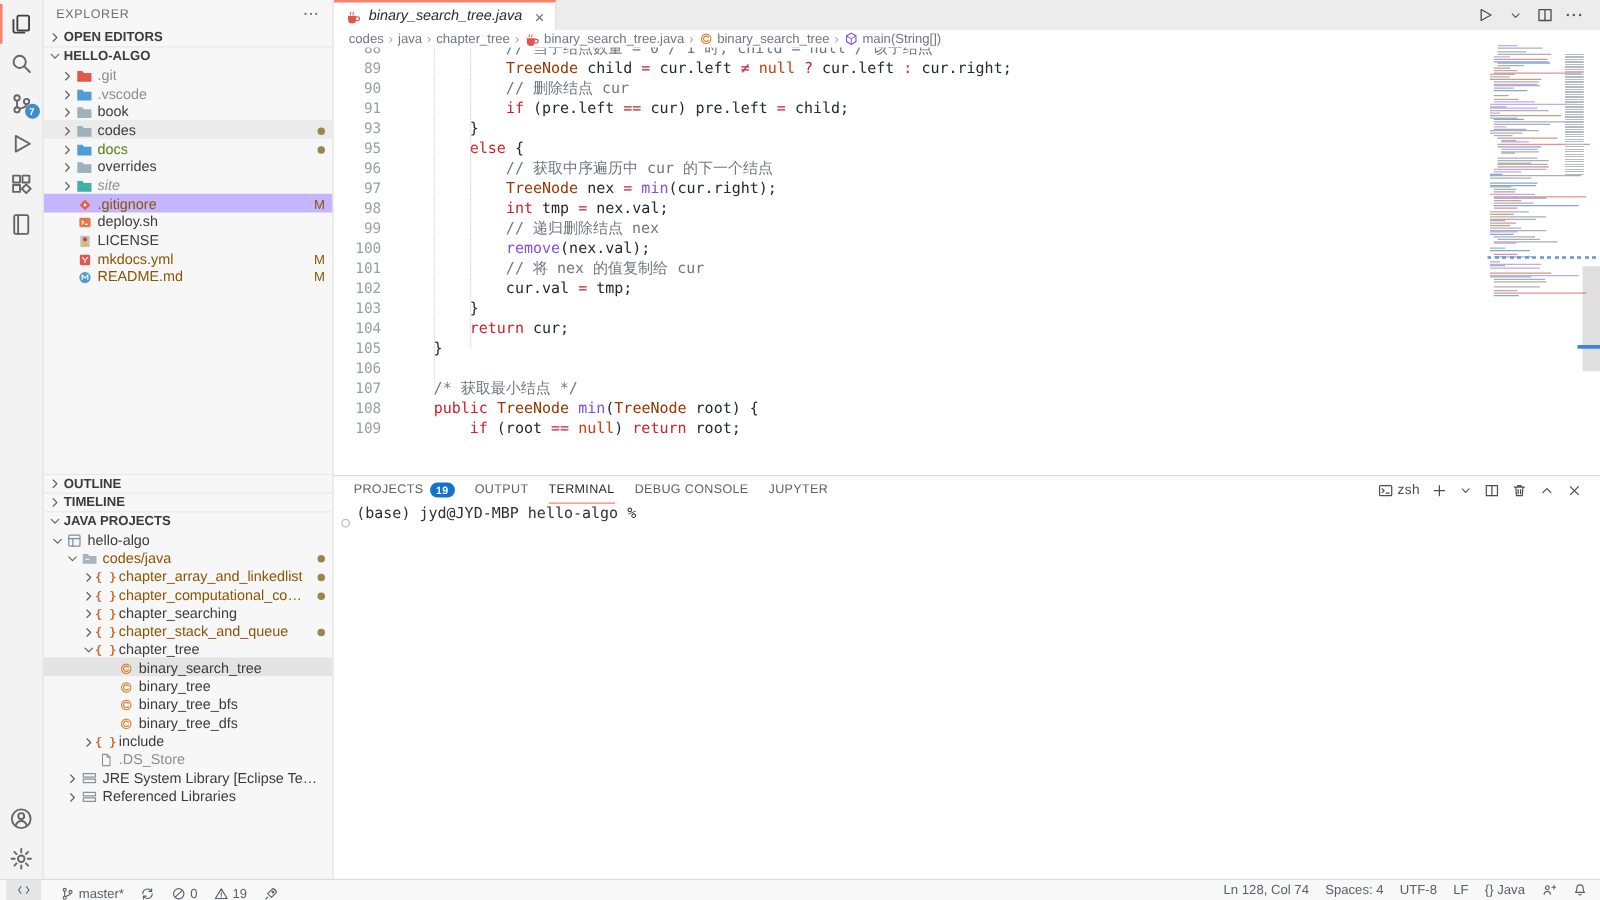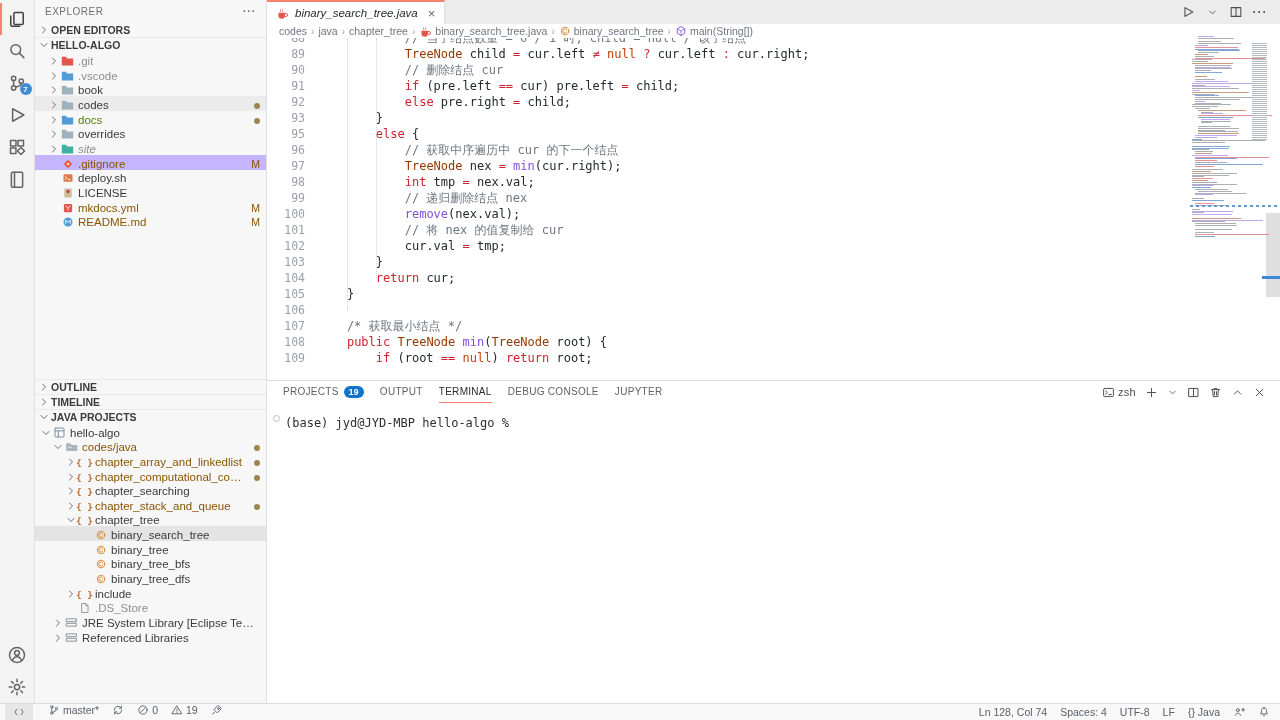--- a/index.html
+++ b/index.html
@@ -57,24 +57,24 @@
 .overview-cursor{position:absolute;right:0;top:276px;width:18px;height:3px;background:#3e86d8}
 
 .panel{position:absolute;left:267px;right:0;top:380px;bottom:17px;background:#fff;border-top:1px solid #d9d9d9}
 .panel-tabs{height:22px;display:flex;align-items:center;padding-left:16px;font-size:10px;color:#616161;letter-spacing:.3px}
 .panel-tab{display:flex;align-items:center;margin-right:16px;cursor:pointer;height:22px;border-bottom:1px solid transparent}
 .panel-tab.active{color:#2b2b2b;border-bottom:1px solid var(--accent)}
 .p-badge{background:#1274c9;color:#fff;border-radius:8px;font-size:8.5px;padding:1px 5px;margin-left:5px;font-weight:bold}
 .panel-controls{margin-left:auto;display:flex;align-items:center;gap:9px;padding-right:14px;color:#4d4d4d;font-size:11px}
 .panel-controls .pc{display:flex;align-items:center;gap:3px;cursor:pointer}
 .term-deco{position:absolute;top:34px;left:6px;width:7px;height:7px;border:1px solid #bdbdbd;border-radius:50%}
-.term-line{position:absolute;top:35px;left:18px;font-family:"DejaVu Sans Mono",monospace;font-size:12px;color:#2f2f2f}
+.term-line{position:absolute;top:22px;left:18px;font-family:"DejaVu Sans Mono",monospace;font-size:12px;color:#2f2f2f}
 
 .status-bar{position:absolute;left:0;right:0;bottom:0;height:17px;background:#f8f8f8;border-top:1px solid #dcdcdc;display:flex;align-items:center;font-size:10.5px;color:#57606a}
-.st-left{display:flex;align-items:flex-start;gap:13px;padding-left:5px}
+.st-left{display:flex;align-items:flex-end;gap:13px;padding-left:5px}
 .st-right{margin-left:auto;display:flex;align-items:center;gap:13px;padding-right:10px}
 .st-item{display:flex;align-items:center;gap:3px;cursor:pointer;white-space:nowrap}
 .remote-cell{background:#e6e6e6;height:17px;display:flex;align-items:center;padding:0 8px;margin-right:2px}
 </style>
 </head>
 <body>
 
 <div class="app">
   <div class="activity-bar" id="activity-bar">
       <div class="ab-item active">
@@ -607,21 +607,20 @@
       </div>
 
     <div class="code-wrap">
       <div class="guide" style="left:80px;top:0;height:272px"></div>
       <div class="guide" style="left:109px;top:0;height:240px"></div>
       <div class="code-inner" id="code-lines">
           <div class="code-line"><span class="gutter">88</span><span class="ltext"><span class="tk-c">            // 当子结点数量 = 0 / 1 时, child = null / 该子结点</span></span></div>
           <div class="code-line"><span class="gutter">89</span><span class="ltext"><span class="tk-p">            </span><span class="tk-t">TreeNode</span><span class="tk-p"> child </span><span class="tk-o">=</span><span class="tk-p"> cur.left </span><span class="tk-o">≠</span><span class="tk-p"> </span><span class="tk-n">null</span><span class="tk-p"> </span><span class="tk-o">?</span><span class="tk-p"> cur.left </span><span class="tk-o">:</span><span class="tk-p"> cur.right;</span></span></div>
           <div class="code-line"><span class="gutter">90</span><span class="ltext"><span class="tk-c">            // 删除结点 cur</span></span></div>
           <div class="code-line"><span class="gutter">91</span><span class="ltext"><span class="tk-p">            </span><span class="tk-k">if</span><span class="tk-p"> (pre.left </span><span class="tk-o">==</span><span class="tk-p"> cur) pre.left </span><span class="tk-o">=</span><span class="tk-p"> child;</span></span></div>
-          <div class="code-line"><span class="gutter">92</span><span class="ltext"><span class="tk-p">            </span><span class="tk-k">else</span><span class="tk-p"> pre.right </span><span class="tk-o">=</span><span class="tk-p"> child;</span></span></div>
           <div class="code-line"><span class="gutter">93</span><span class="ltext"><span class="tk-p">        }</span></span></div>
           <div class="code-line"><span class="gutter">95</span><span class="ltext"><span class="tk-p">        </span><span class="tk-k">else</span><span class="tk-p"> {</span></span></div>
           <div class="code-line"><span class="gutter">96</span><span class="ltext"><span class="tk-c">            // 获取中序遍历中 cur 的下一个结点</span></span></div>
           <div class="code-line"><span class="gutter">97</span><span class="ltext"><span class="tk-p">            </span><span class="tk-t">TreeNode</span><span class="tk-p"> nex </span><span class="tk-o">=</span><span class="tk-p"> </span><span class="tk-f">min</span><span class="tk-p">(cur.right);</span></span></div>
           <div class="code-line"><span class="gutter">98</span><span class="ltext"><span class="tk-p">            </span><span class="tk-k">int</span><span class="tk-p"> tmp </span><span class="tk-o">=</span><span class="tk-p"> nex.val;</span></span></div>
           <div class="code-line"><span class="gutter">99</span><span class="ltext"><span class="tk-c">            // 递归删除结点 nex</span></span></div>
           <div class="code-line"><span class="gutter">100</span><span class="ltext"><span class="tk-p">            </span><span class="tk-f">remove</span><span class="tk-p">(nex.val);</span></span></div>
           <div class="code-line"><span class="gutter">101</span><span class="ltext"><span class="tk-c">            // 将 nex 的值复制给 cur</span></span></div>
           <div class="code-line"><span class="gutter">102</span><span class="ltext"><span class="tk-p">            cur.val </span><span class="tk-o">=</span><span class="tk-p"> tmp;</span></span></div>
           <div class="code-line"><span class="gutter">103</span><span class="ltext"><span class="tk-p">        }</span></span></div>

